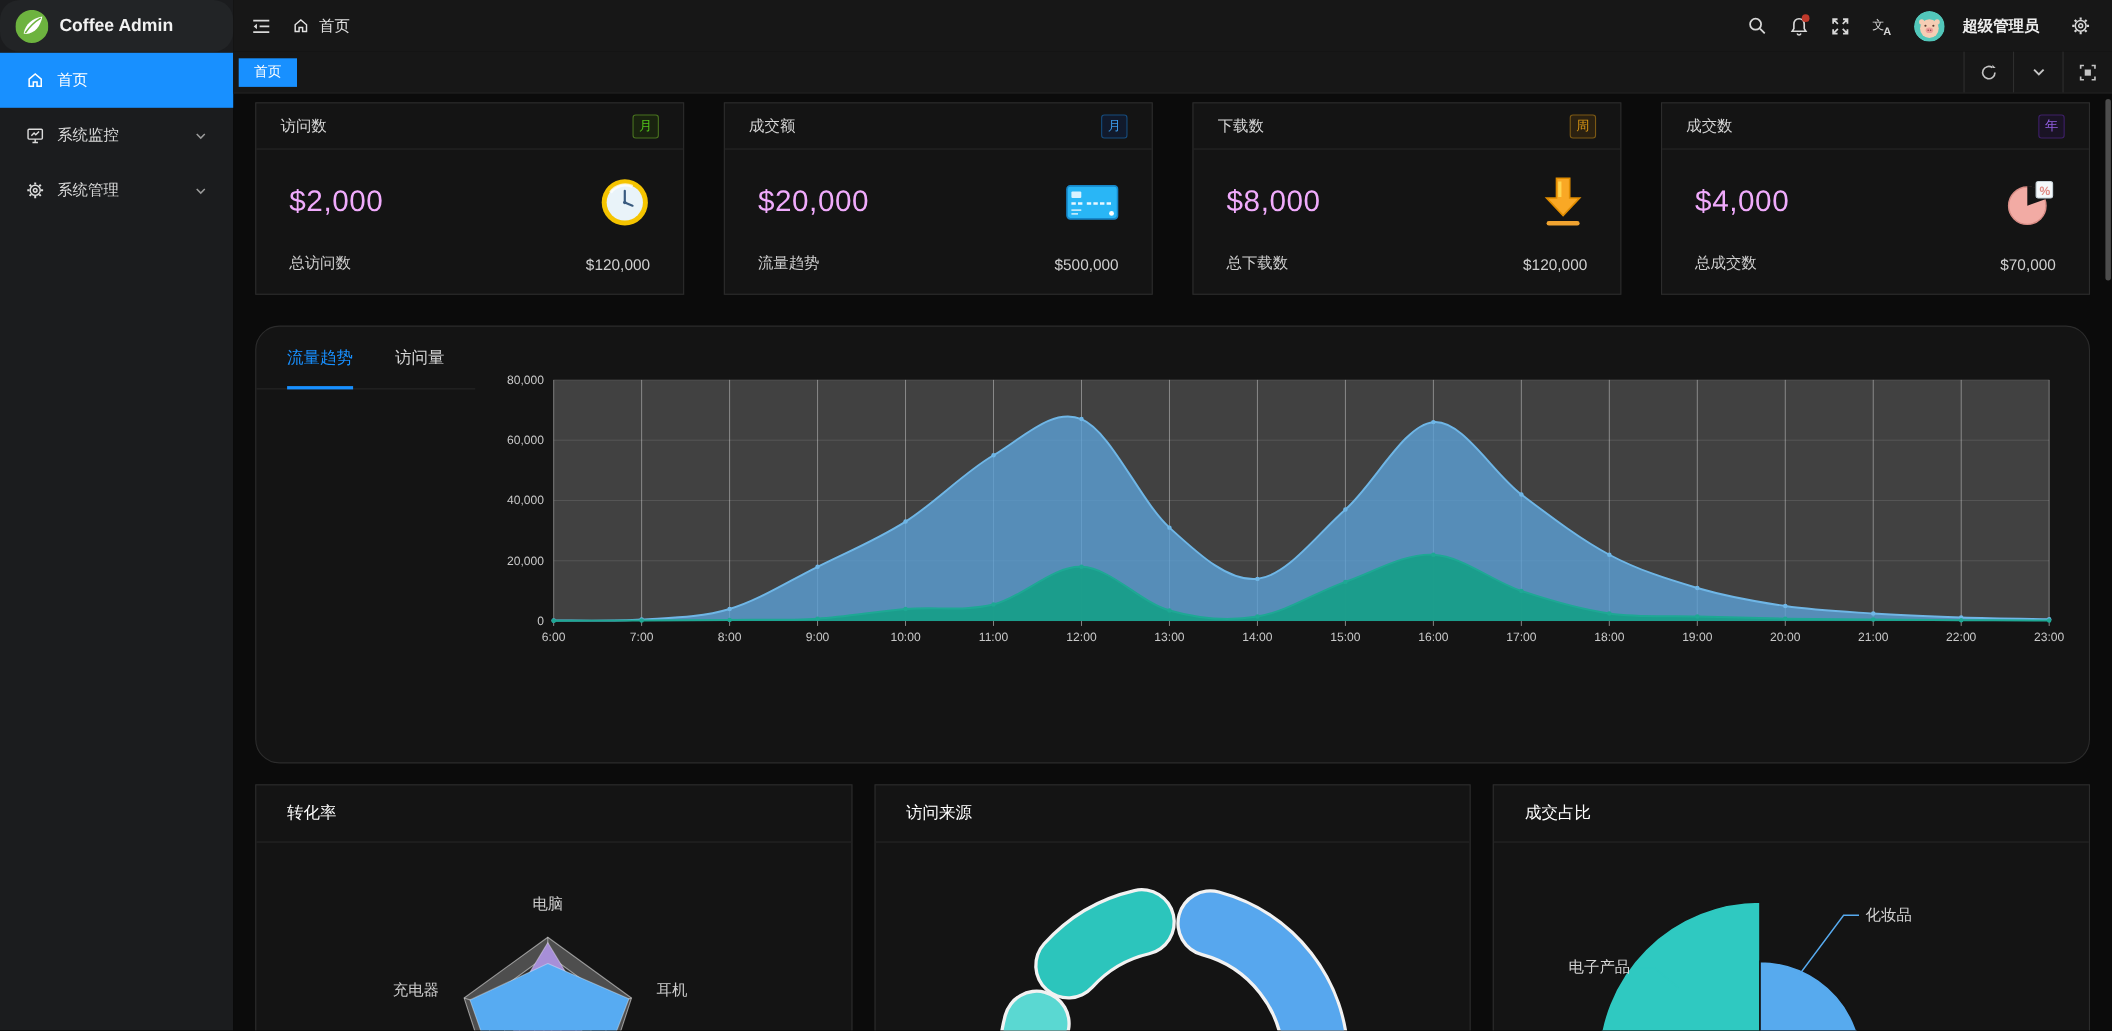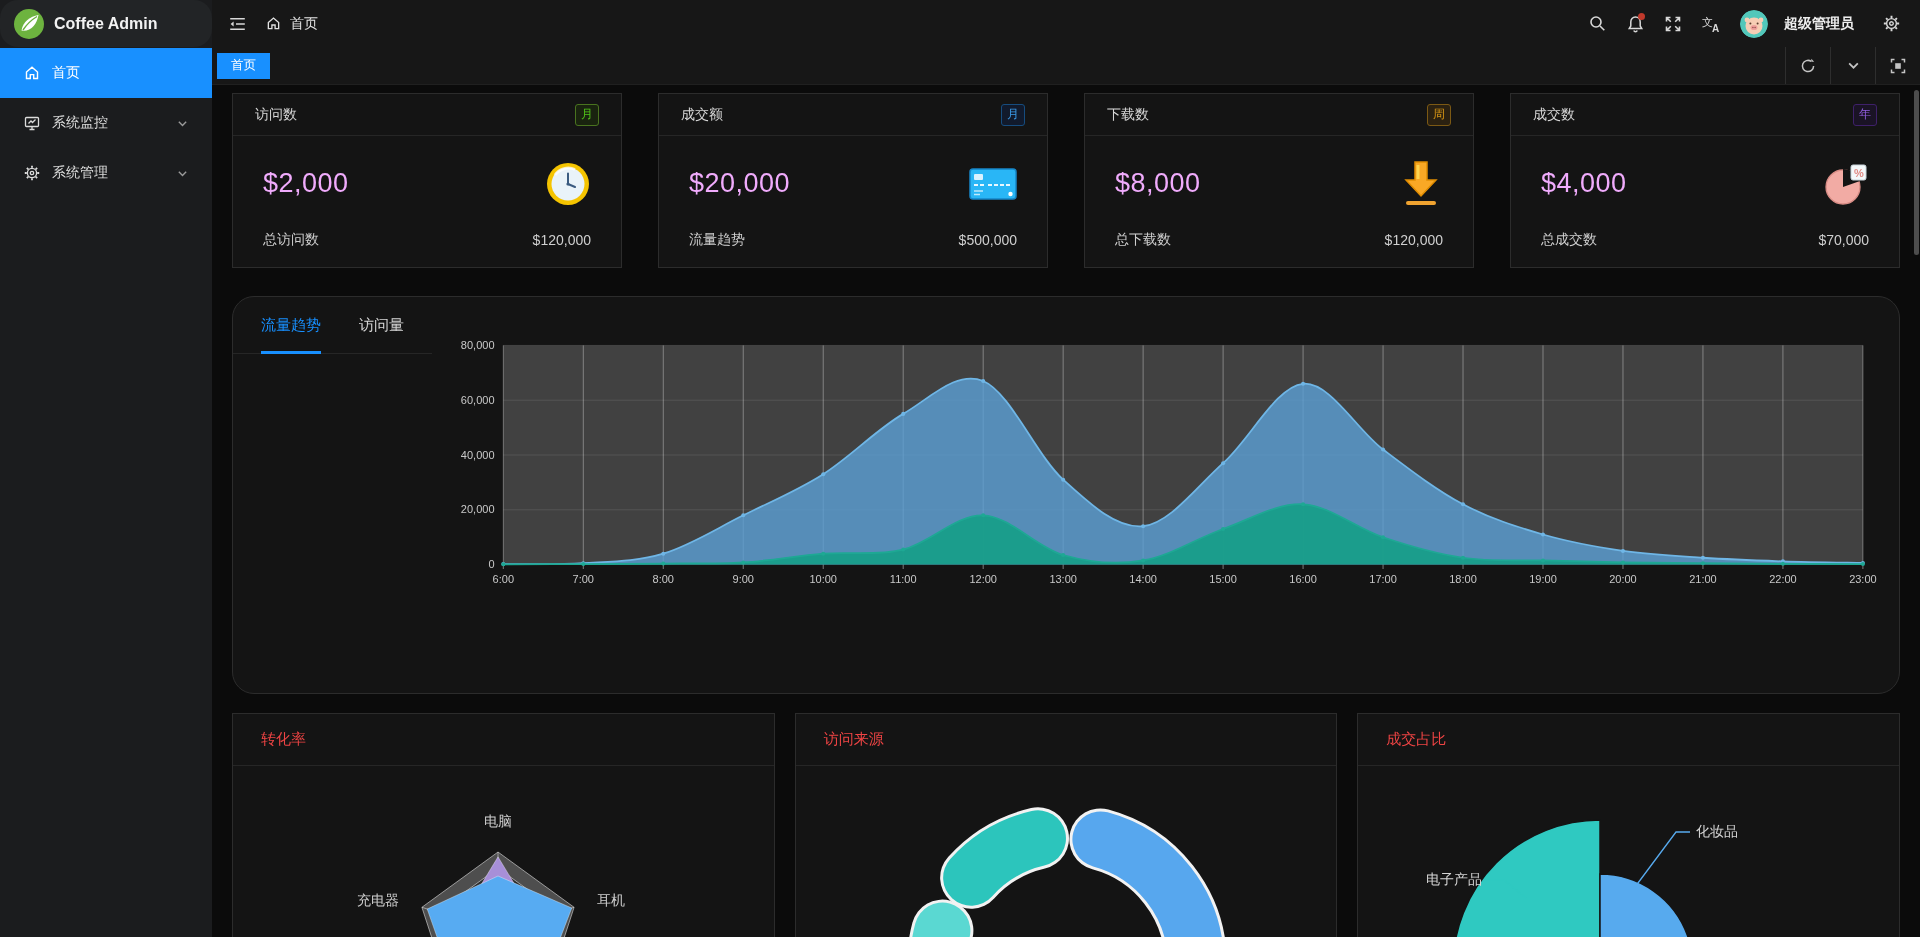--- a/index.html
+++ b/index.html
@@ -43,21 +43,21 @@
   .stat-body{flex:1;display:flex;align-items:center;justify-content:space-between;padding:0 30px;}
   .stat-value{font-size:27px;color:#f0abfc;letter-spacing:.5px;}
   .stat-foot{display:flex;align-items:center;justify-content:space-between;padding:0 30px 18px;font-size:14px;color:#cfcfcf;}
   .chart-card{margin-top:28px;height:398px;display:flex;flex-direction:row;border-radius:22px;}
   .chart-tabs{height:57px;display:flex;align-items:stretch;gap:38px;padding:0 28px;border-bottom:1px solid #262626;flex:none;}
   .ctab{display:flex;align-items:center;font-size:15px;color:#d8d8d8;cursor:pointer;position:relative;}
   .ctab.active{color:#1890ff;}
   .ctab.active::after{content:"";position:absolute;left:0;right:0;bottom:-1px;height:3px;background:#1890ff;}
   .bottom-row{display:flex;gap:20px;margin-top:19px;}
   .bottom-card{flex:1;height:300px;display:flex;flex-direction:column;overflow:hidden;}
-  .b-head{height:52px;display:flex;align-items:center;padding:0 28px;border-bottom:1px solid #262626;font-size:15px;color:#ef4444;flex:none;}
+  .b-head{height:52px;display:flex;align-items:center;padding:0 28px;border-bottom:1px solid #262626;font-size:15px;color:#ffffff;flex:none;}
   svg{display:block;}
   .scroll-thumb{position:absolute;right:1px;top:90px;width:5px;height:165px;border-radius:3px;background:#4d4d4d;}
 </style>
 </head>
 <body>
 
 <div class="app">
 
   <div class="sidebar">
     <div class="logo">

